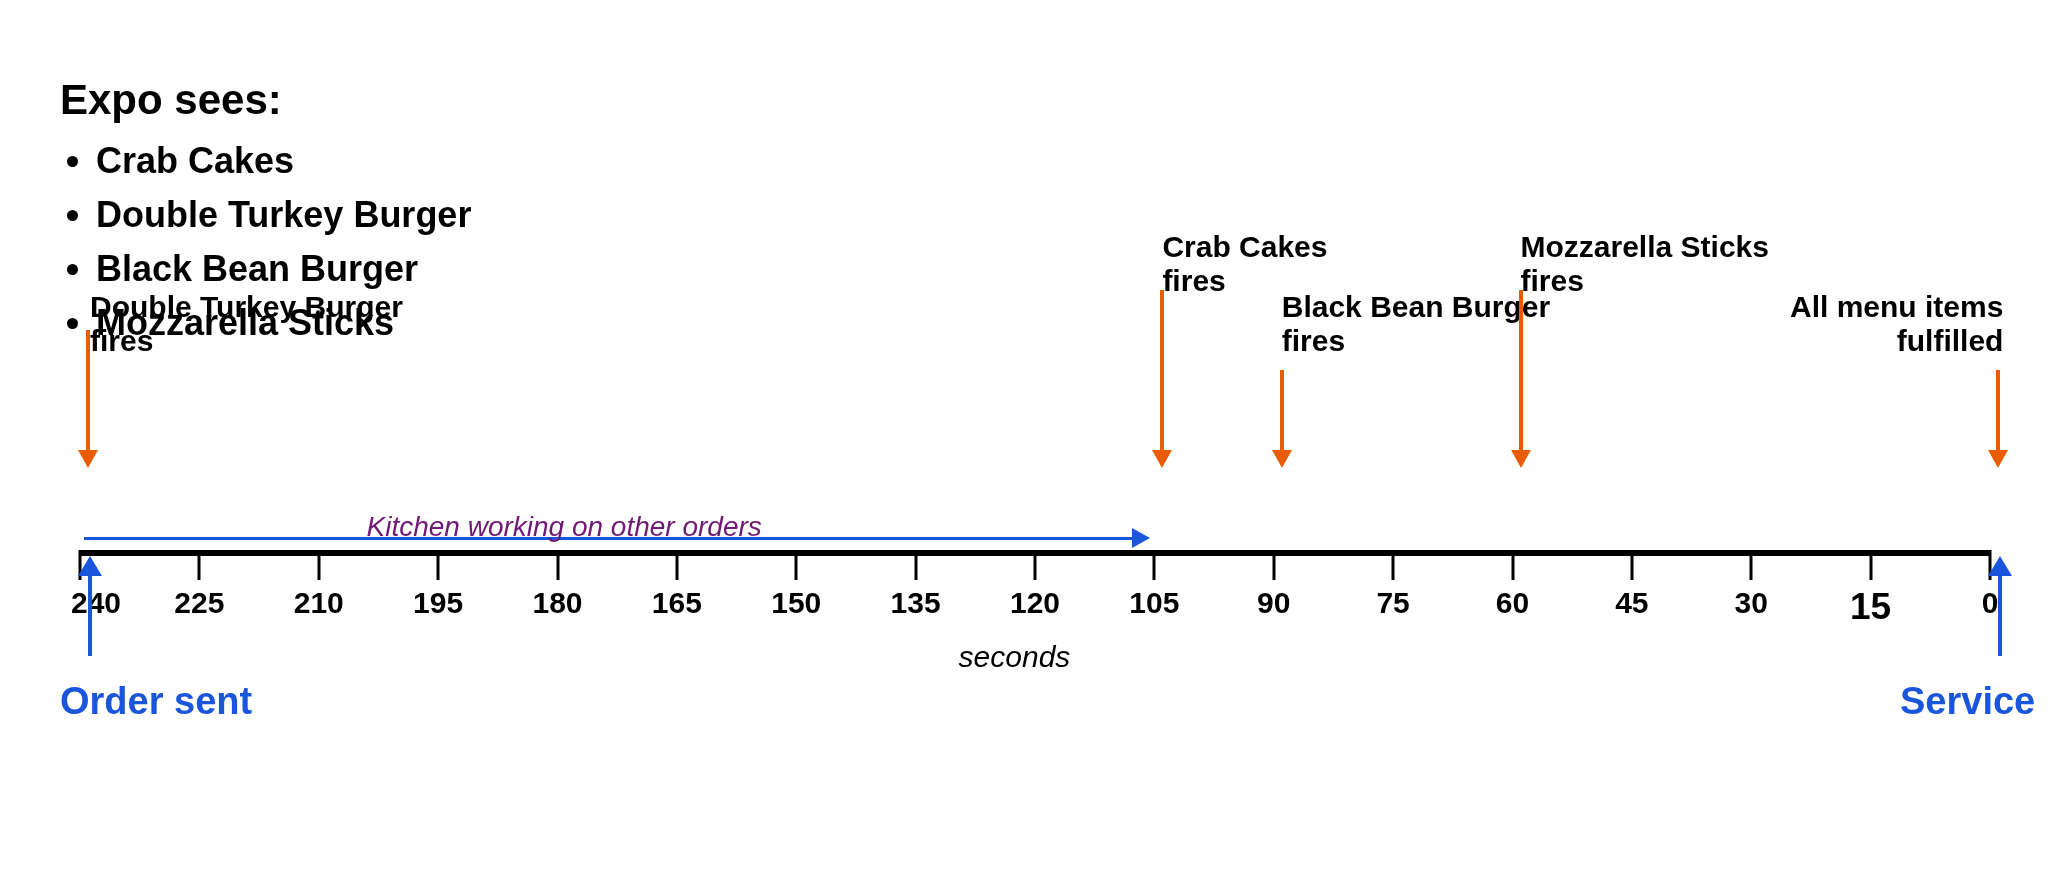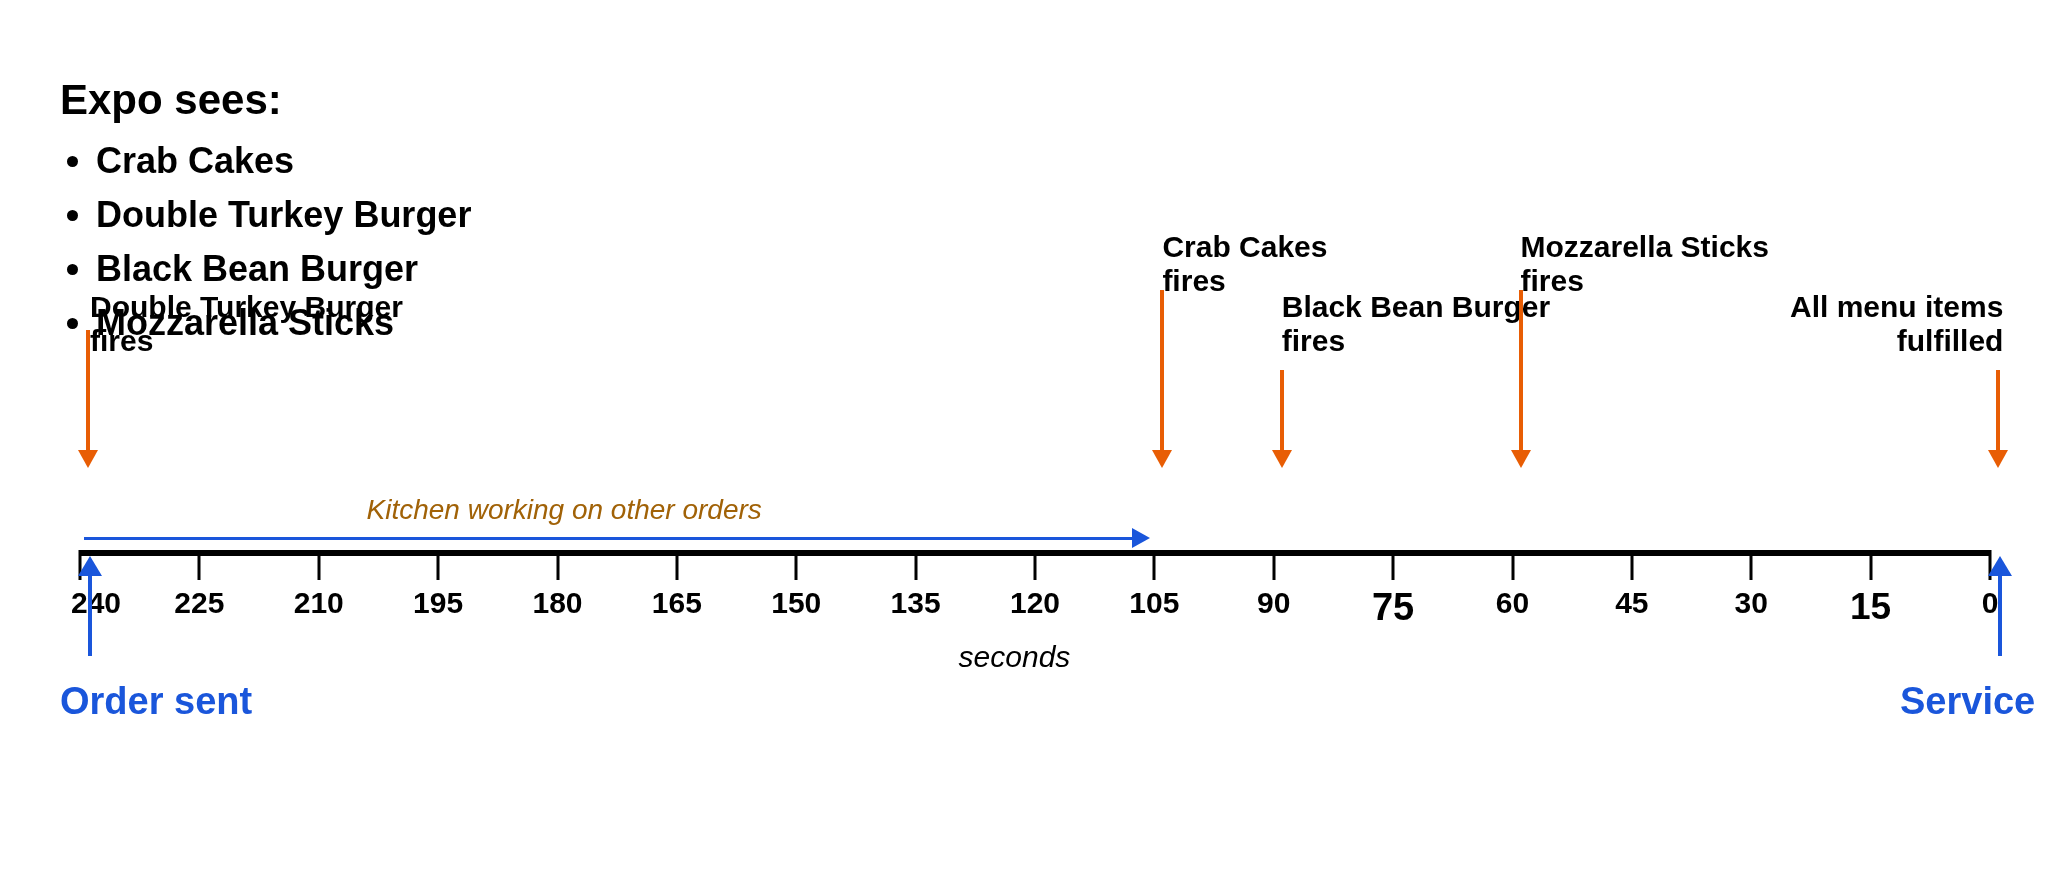--- a/index.html
+++ b/index.html
@@ -74,21 +74,21 @@
         <div style="position: absolute; top: 36px; left: 37.5%; font-size: 30px; font-weight: bold; transform: translateX(-50%); white-space: nowrap;">150</div>
         <div style="position: absolute; top: 0px; left: 43.75%; width: 3px; height: 30px; background: rgb(0, 0, 0); transform: translateX(-50%);"></div>
         <div style="position: absolute; top: 36px; left: 43.75%; font-size: 30px; font-weight: bold; transform: translateX(-50%); white-space: nowrap;">135</div>
         <div style="position: absolute; top: 0px; left: 50%; width: 3px; height: 30px; background: rgb(0, 0, 0); transform: translateX(-50%);"></div>
         <div style="position: absolute; top: 36px; left: 50%; font-size: 30px; font-weight: bold; transform: translateX(-50%); white-space: nowrap;">120</div>
         <div style="position: absolute; top: 0px; left: 56.25%; width: 3px; height: 30px; background: rgb(0, 0, 0); transform: translateX(-50%);"></div>
         <div style="position: absolute; top: 36px; left: 56.25%; font-size: 30px; font-weight: bold; transform: translateX(-50%); white-space: nowrap;">105</div>
         <div style="position: absolute; top: 0px; left: 62.5%; width: 3px; height: 30px; background: rgb(0, 0, 0); transform: translateX(-50%);"></div>
         <div style="position: absolute; top: 36px; left: 62.5%; font-size: 30px; font-weight: bold; transform: translateX(-50%); white-space: nowrap;">90</div>
         <div style="position: absolute; top: 0px; left: 68.75%; width: 3px; height: 30px; background: rgb(0, 0, 0); transform: translateX(-50%);"></div>
-        <div style="position: absolute; top: 36px; left: 68.75%; font-size: 38px; font-weight: bold; transform: translateX(-50%); white-space: nowrap;">75</div>
+        <div style="position: absolute; top: 36px; left: 68.75%; font-size: 30px; font-weight: bold; transform: translateX(-50%); white-space: nowrap;">75</div>
         <div style="position: absolute; top: 0px; left: 75%; width: 3px; height: 30px; background: rgb(0, 0, 0); transform: translateX(-50%);"></div>
         <div style="position: absolute; top: 36px; left: 75%; font-size: 30px; font-weight: bold; transform: translateX(-50%); white-space: nowrap;">60</div>
         <div style="position: absolute; top: 0px; left: 81.25%; width: 3px; height: 30px; background: rgb(0, 0, 0); transform: translateX(-50%);"></div>
         <div style="position: absolute; top: 36px; left: 81.25%; font-size: 30px; font-weight: bold; transform: translateX(-50%); white-space: nowrap;">45</div>
         <div style="position: absolute; top: 0px; left: 87.5%; width: 3px; height: 30px; background: rgb(0, 0, 0); transform: translateX(-50%);"></div>
         <div style="position: absolute; top: 36px; left: 87.5%; font-size: 30px; font-weight: bold; transform: translateX(-50%); white-space: nowrap;">30</div>
         <div style="position: absolute; top: 0px; left: 93.75%; width: 3px; height: 30px; background: rgb(0, 0, 0); transform: translateX(-50%);"></div>
         <div style="position: absolute; top: 36px; left: 93.75%; font-size: 37px; font-weight: bold; transform: translateX(-50%); white-space: nowrap;">15</div>
         <div style="position: absolute; top: 0px; left: 100%; width: 3px; height: 30px; background: rgb(0, 0, 0); transform: translateX(-50%);"></div>
         <div style="position: absolute; top: 36px; left: 100%; font-size: 30px; font-weight: bold; transform: translateX(-50%); white-space: nowrap;">0</div>
@@ -138,21 +138,21 @@
     </div>
     <div style="position:absolute; top:-200px; left:calc(100% - 200px); font-size:30px; font-weight:bold; white-space:nowrap; text-align:right;">
       <span>All menu items</span><br>
       <span>fulfilled</span>
     </div>
 
     <div style="position:absolute; top:38px; left:calc(0% + 4px); width:calc(56.25% - 8px); display:flex; align-items:center;">
       <div style="flex:1; height:3px; background:#1a56db;"></div>
       <div style="width:0;height:0;border-top:10px solid transparent;border-bottom:10px solid transparent;border-left:18px solid #1a56db;"></div>
     </div>
-    <div style="position:absolute; top:4px; left:calc(15%); font-size:28px; font-style:italic; color:#a16207; white-space:nowrap;">Kitchen working on other orders</div>
+    <div style="position:absolute; top:21px; left:calc(15%); font-size:28px; font-style:italic; color:#701a75; white-space:nowrap;">Kitchen working on other orders</div>
 
     <div style="position:absolute; top:66px; left:calc(0% - 2px); display:flex; flex-direction:column; align-items:center;">
       <div style="width:0;height:0;border-left:12px solid transparent;border-right:12px solid transparent;border-bottom:20px solid #1a56db;"></div>
       <div style="width:4px; height:80px; background:#1a56db;"></div>
     </div>
     <div style="position:absolute; top:190px; left:calc(0% - 20px); font-size:38px; font-weight:bold; color:#1a56db; white-space:nowrap;">Order sent</div>
 
     <div style="position:absolute; top:66px; left:calc(100% - 2px); display:flex; flex-direction:column; align-items:center;">
       <div style="width:0;height:0;border-left:12px solid transparent;border-right:12px solid transparent;border-bottom:20px solid #1a56db;"></div>
       <div style="width:4px; height:80px; background:#1a56db;"></div>

